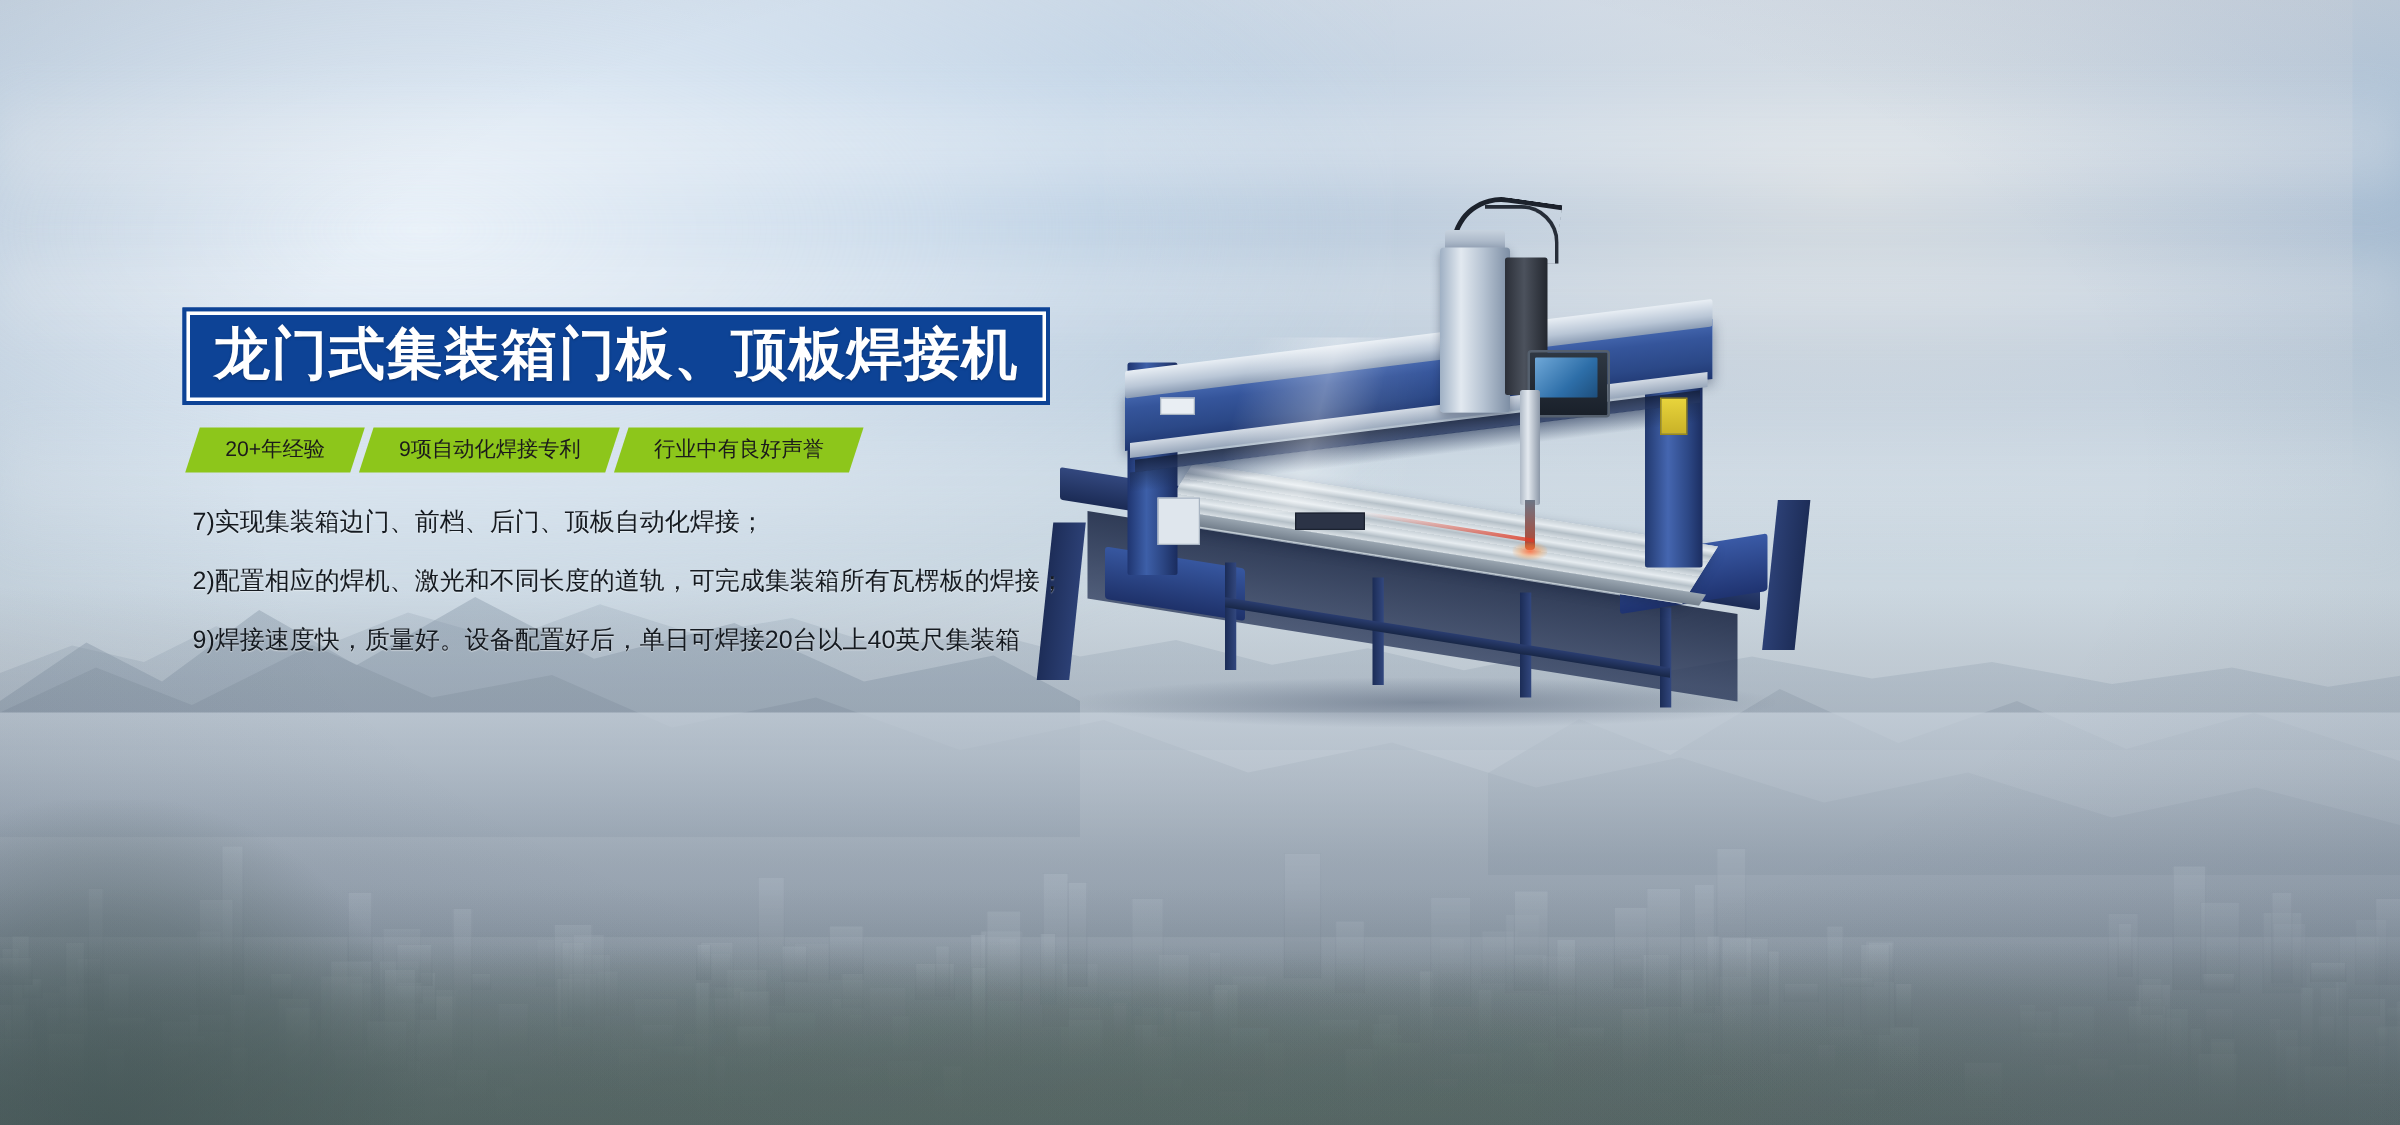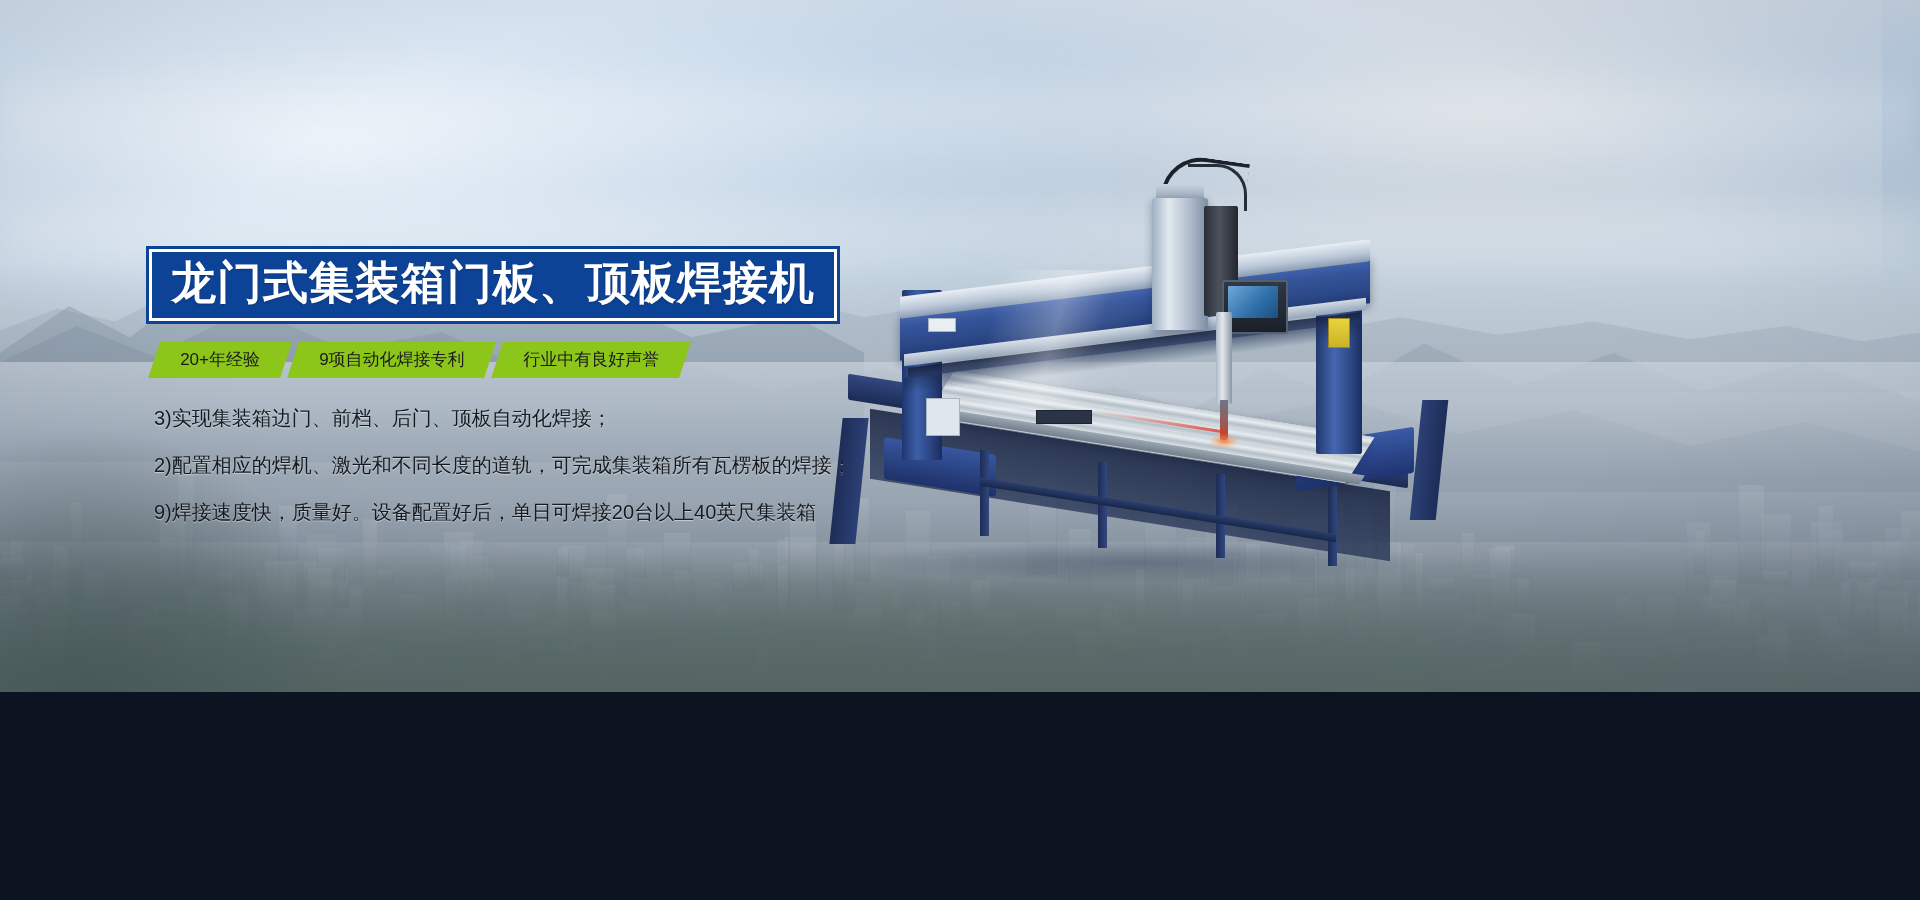--- a/index.html
+++ b/index.html
@@ -2,21 +2,21 @@
 <html><head>
 <meta charset="utf-8">
 <style>
   html, body {
     margin: 0; padding: 0;
     background: #0b1420;
   }
   #banner {
     position: relative;
     width: 1920px;
-    height: 692px;
+    height: 900px;
     overflow: hidden;
     font-family: "Liberation Sans", "DejaVu Sans", sans-serif;
   }
 
   
   .sky {
     position: absolute; inset: 0;
     background:
       linear-gradient(to bottom,
         #c9d6e4 0%,
@@ -764,19 +764,19 @@
       </div>
       <div class="badge">
         <span>9项自动化焊接专利</span>
       </div>
       <div class="badge">
         <span>行业中有良好声誉</span>
       </div>
     </div>
 
     <div class="bullets">
-      <div class="bullet">3)实现集装箱边门、前档、后门、顶板自动化焊接；</div>
+      <div class="bullet">7)实现集装箱边门、前档、后门、顶板自动化焊接；</div>
       <div class="bullet">2)配置相应的焊机、激光和不同长度的道轨，可完成集装箱所有瓦楞板的焊接；</div>
       <div class="bullet">9)焊接速度快，质量好。设备配置好后，单日可焊接20台以上40英尺集装箱</div>
     </div>
 
   </div>
 </div>
 
 </body></html>

